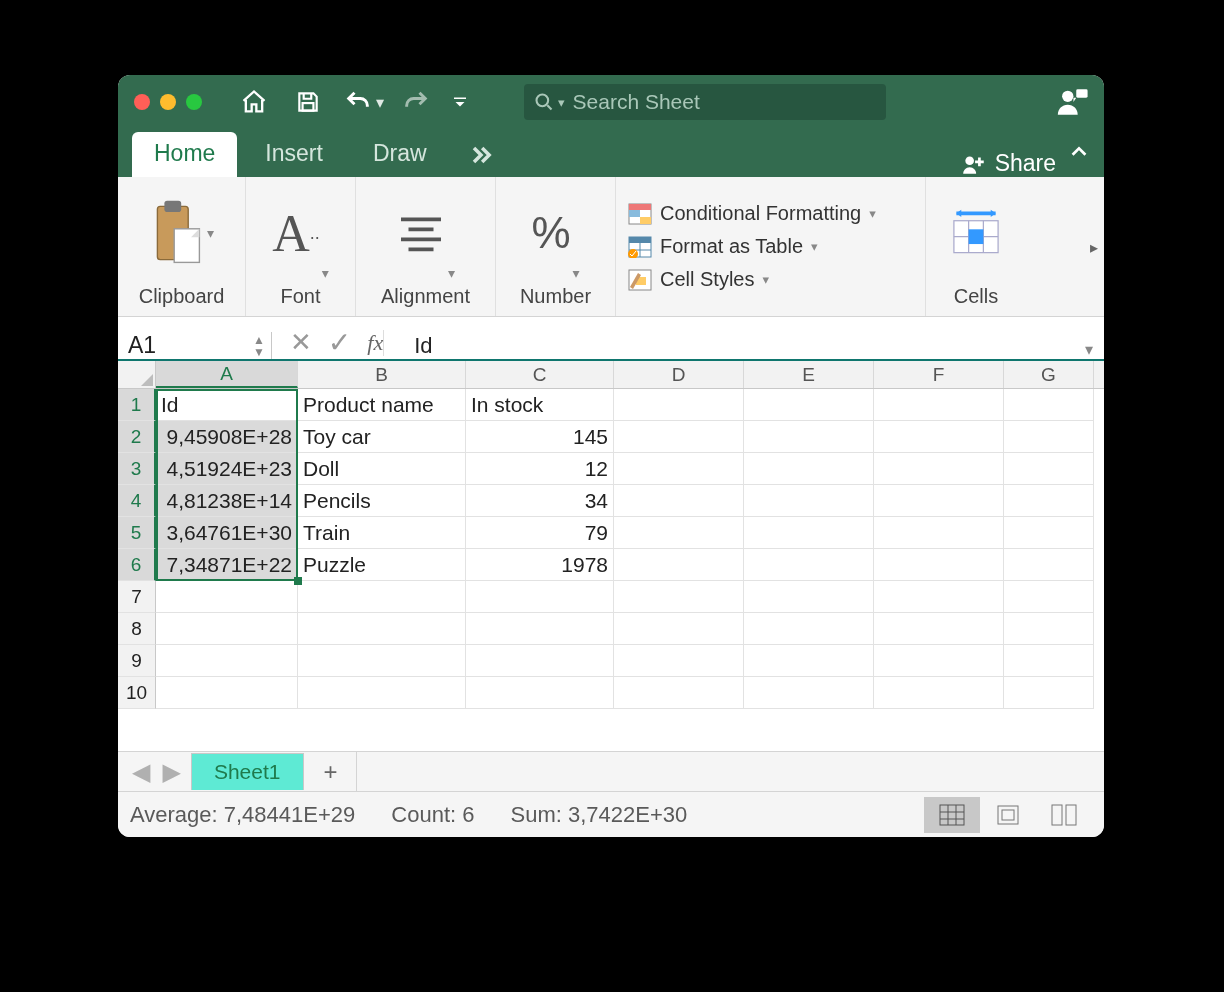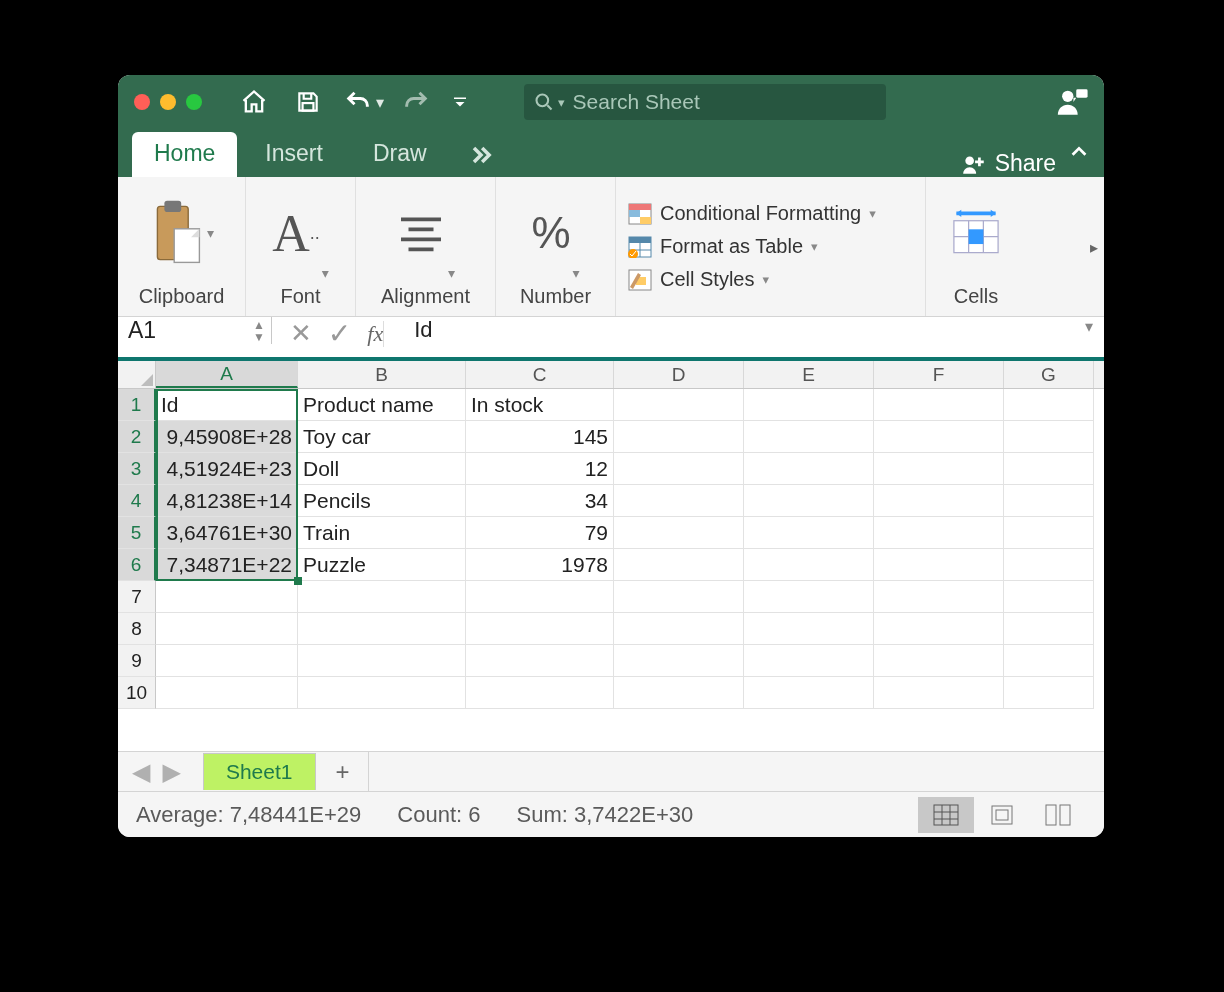--- a/index.html
+++ b/index.html
@@ -101,22 +101,22 @@
     font-size:20px; color:#333;
     padding: 6px 12px;
     border-right: 1px solid #e0e0e0;
     gap: 10px;
   }
   .styles-col .srow { display:flex; align-items:center; gap:8px; cursor:pointer; }
   .ribbon .overflow { position:absolute; right:6px; top:50%; transform:translateY(-50%); color:#666; }
   
   .fbar {
     height: 44px;
-    border-bottom: 4px solid #0f766e;
-    display:flex; align-items:flex-start;
+    border-bottom: 2px solid #0f766e;
+    display:flex; align-items:flex-end;
     flex-shrink:0;
     background:#fff;
   }
   .namebox {
     width: 154px;
     border-right:1px solid #c8c8c8;
     display:flex; align-items:center;
     padding: 0 10px;
     font-size:23px; color:#222;
     position:relative;
@@ -143,26 +143,26 @@
   .selection-border { position:absolute; border:2px solid #1f7a4c; pointer-events:none; }
   .sel-handle { position:absolute; width:8px; height:8px; background:#1f7a4c; }
   .gridinner { position:relative; }
   
   .sheetbar {
     height:40px; background:#f5f5f5; border-top:1px solid #d4d4d4;
     display:flex; align-items:center; padding:0 8px; flex-shrink:0;
     font-size:21px;
   }
   .navbtn { color:#b0b0b0; padding:0 6px; font-size:24px;}
-  .sheettab { background:#bef264; border:1px solid #c8c8c8; border-bottom:none; border-radius:0 0 0 0; padding:6px 22px; color:#1f7a4c; margin-left:16px;}
+  .sheettab { background:#5eead4; border:1px solid #c8c8c8; border-bottom:none; border-radius:0 0 0 0; padding:6px 22px; color:#1f7a4c; margin-left:4px;}
   .addsheet { padding:6px 18px; color:#666; font-size:24px; border-right:1px solid #d4d4d4; margin-left:2px;}
   
   .statusbar {
     height:46px; background:#f5f5f5; border-top:1px solid #d4d4d4;
-    display:flex; align-items:center; padding:0 18px; gap:36px;
+    display:flex; align-items:center; padding:0 12px; gap:36px;
     font-size:22px; color:#5a5a5a; flex-shrink:0;
   }
   .statusbar .views { margin-left:auto; display:flex; gap:0;}
   .vbtn { width:56px; height:36px; display:flex; align-items:center; justify-content:center; color:#666;}
   .vbtn.active { background:#c8c8c8; }
   
   .cA{width:142px;} .cB{width:168px;} .cC{width:148px;}
   .cD,.cE,.cF{width:130px;} .cG{width:90px;}
 </style>
 </head>

